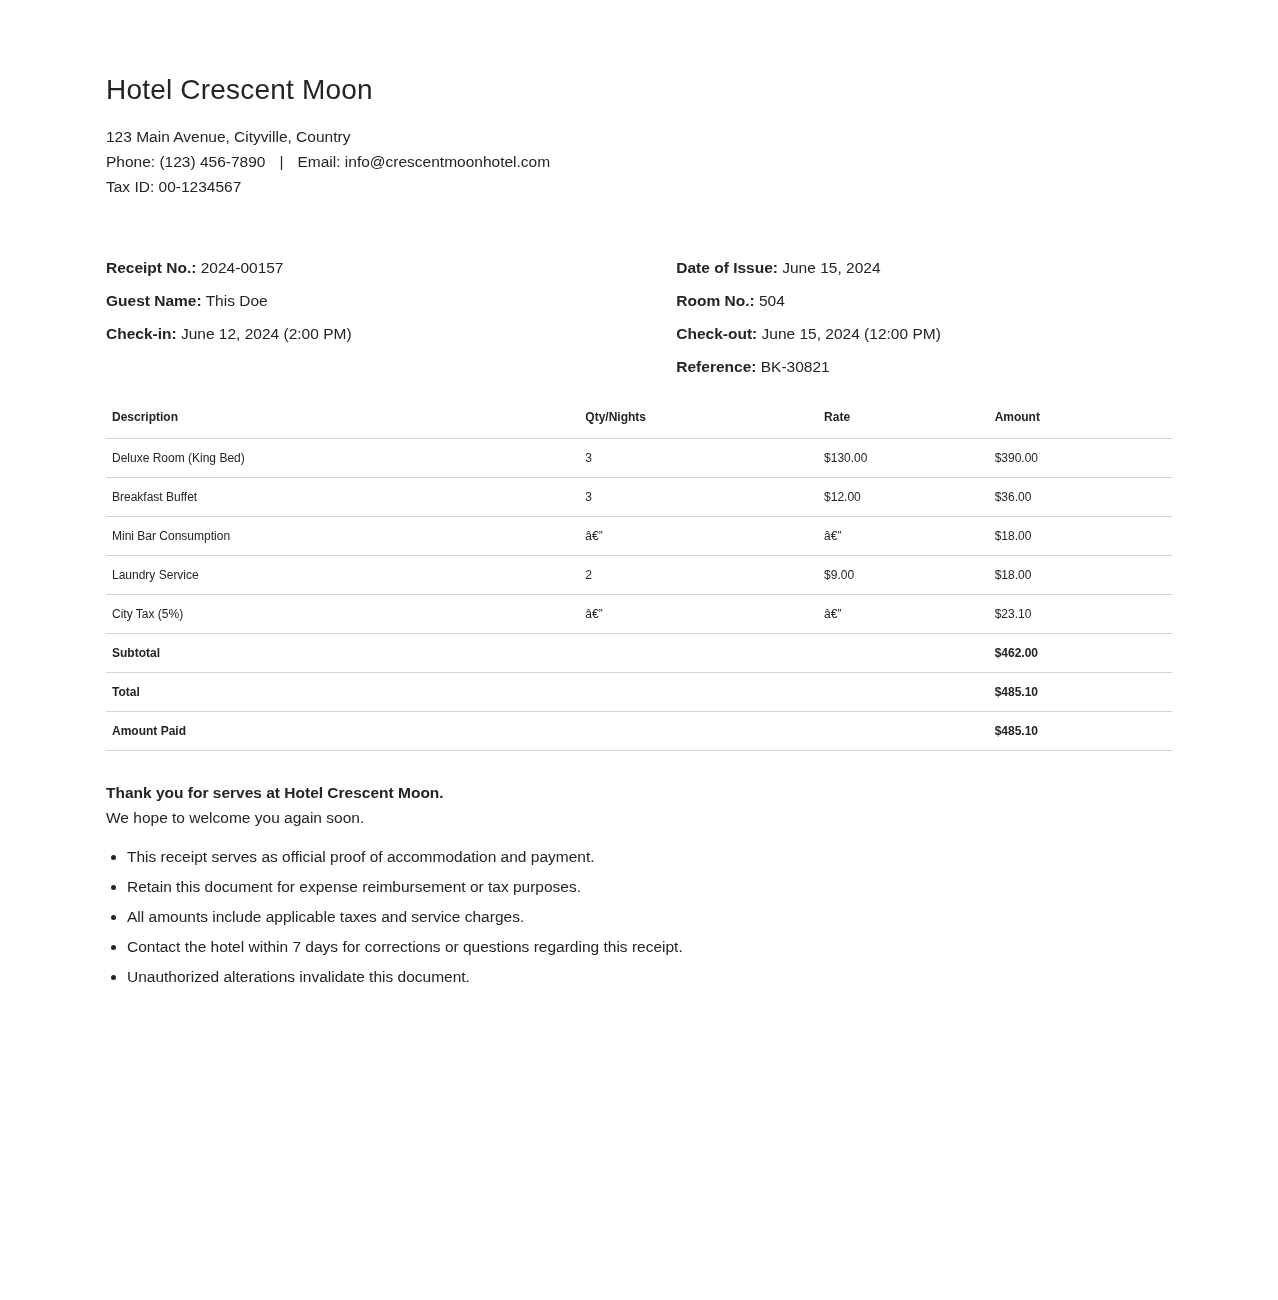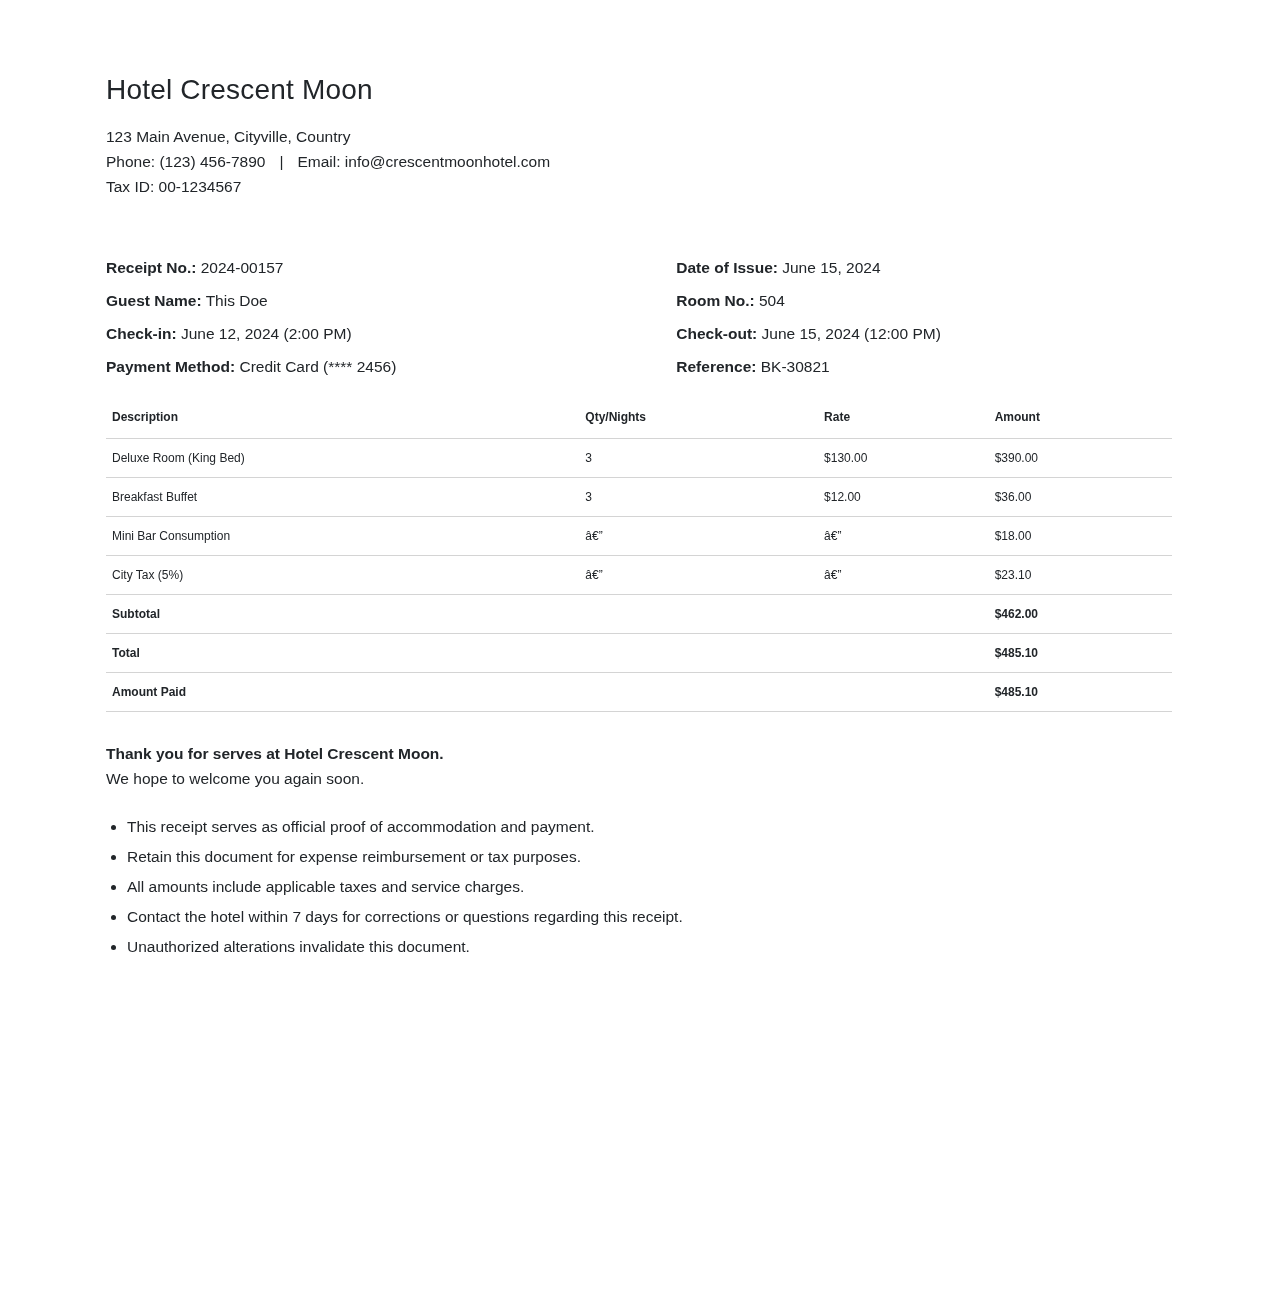--- a/index.html
+++ b/index.html
@@ -86,21 +86,21 @@
   }
   .thanks-bold { font-weight: 700; }
 
   .notes-title {
     font-size: 15.5px;
     font-weight: 700;
     margin: 55px 0 0 0;
     line-height: 20px;
   }
   ul.notes-list {
-    margin: 26px 0 0 0;
+    margin: 17px 0 0 0;
     padding-left: 21px;
   }
   ul.notes-list li {
     margin-bottom: 11px;
     line-height: 19px;
   }
 </style>
 </head>
 <body>
 
@@ -113,21 +113,20 @@
       <p><span>Phone: (123) 456-7890</span><span class="contact-sep">|</span><span>Email: info@crescentmoonhotel.com</span></p>
       <p>Tax ID: 00-1234567</p>
     </div>
   </header>
 
   <section class="details-grid">
     <div class="details-col">
       <p><span class="detail-label">Receipt No.:</span> <span>2024-00157</span></p>
       <p><span class="detail-label">Guest Name:</span> <span>This Doe</span></p>
       <p><span class="detail-label">Check-in:</span> <span>June 12, 2024 (2:00 PM)</span></p>
-      <p><span class="detail-label">Payment Method:</span> <span>Credit Card (**** 2456)</span></p>
     </div>
     <div class="details-col">
       <p><span class="detail-label">Date of Issue:</span> <span>June 15, 2024</span></p>
       <p><span class="detail-label">Room No.:</span> <span>504</span></p>
       <p><span class="detail-label">Check-out:</span> <span>June 15, 2024 (12:00 PM)</span></p>
       <p><span class="detail-label">Reference:</span> <span>BK-30821</span></p>
     </div>
   </section>
 
   <table class="charges">
@@ -155,20 +154,26 @@
       <tr>
         <td>Breakfast Buffet</td>
         <td>3</td>
         <td>$12.00</td>
         <td>$36.00</td>
       </tr>
       <tr>
         <td>Mini Bar Consumption</td>
         <td>â€”</td>
         <td>â€”</td>
+        <td>$18.00</td>
+      </tr>
+      <tr>
+        <td>Laundry Service</td>
+        <td>2</td>
+        <td>$9.00</td>
         <td>$18.00</td>
       </tr>
       <tr>
         <td>City Tax (5%)</td>
         <td>â€”</td>
         <td>â€”</td>
         <td>$23.10</td>
       </tr>
     </tbody>
     <tfoot>

